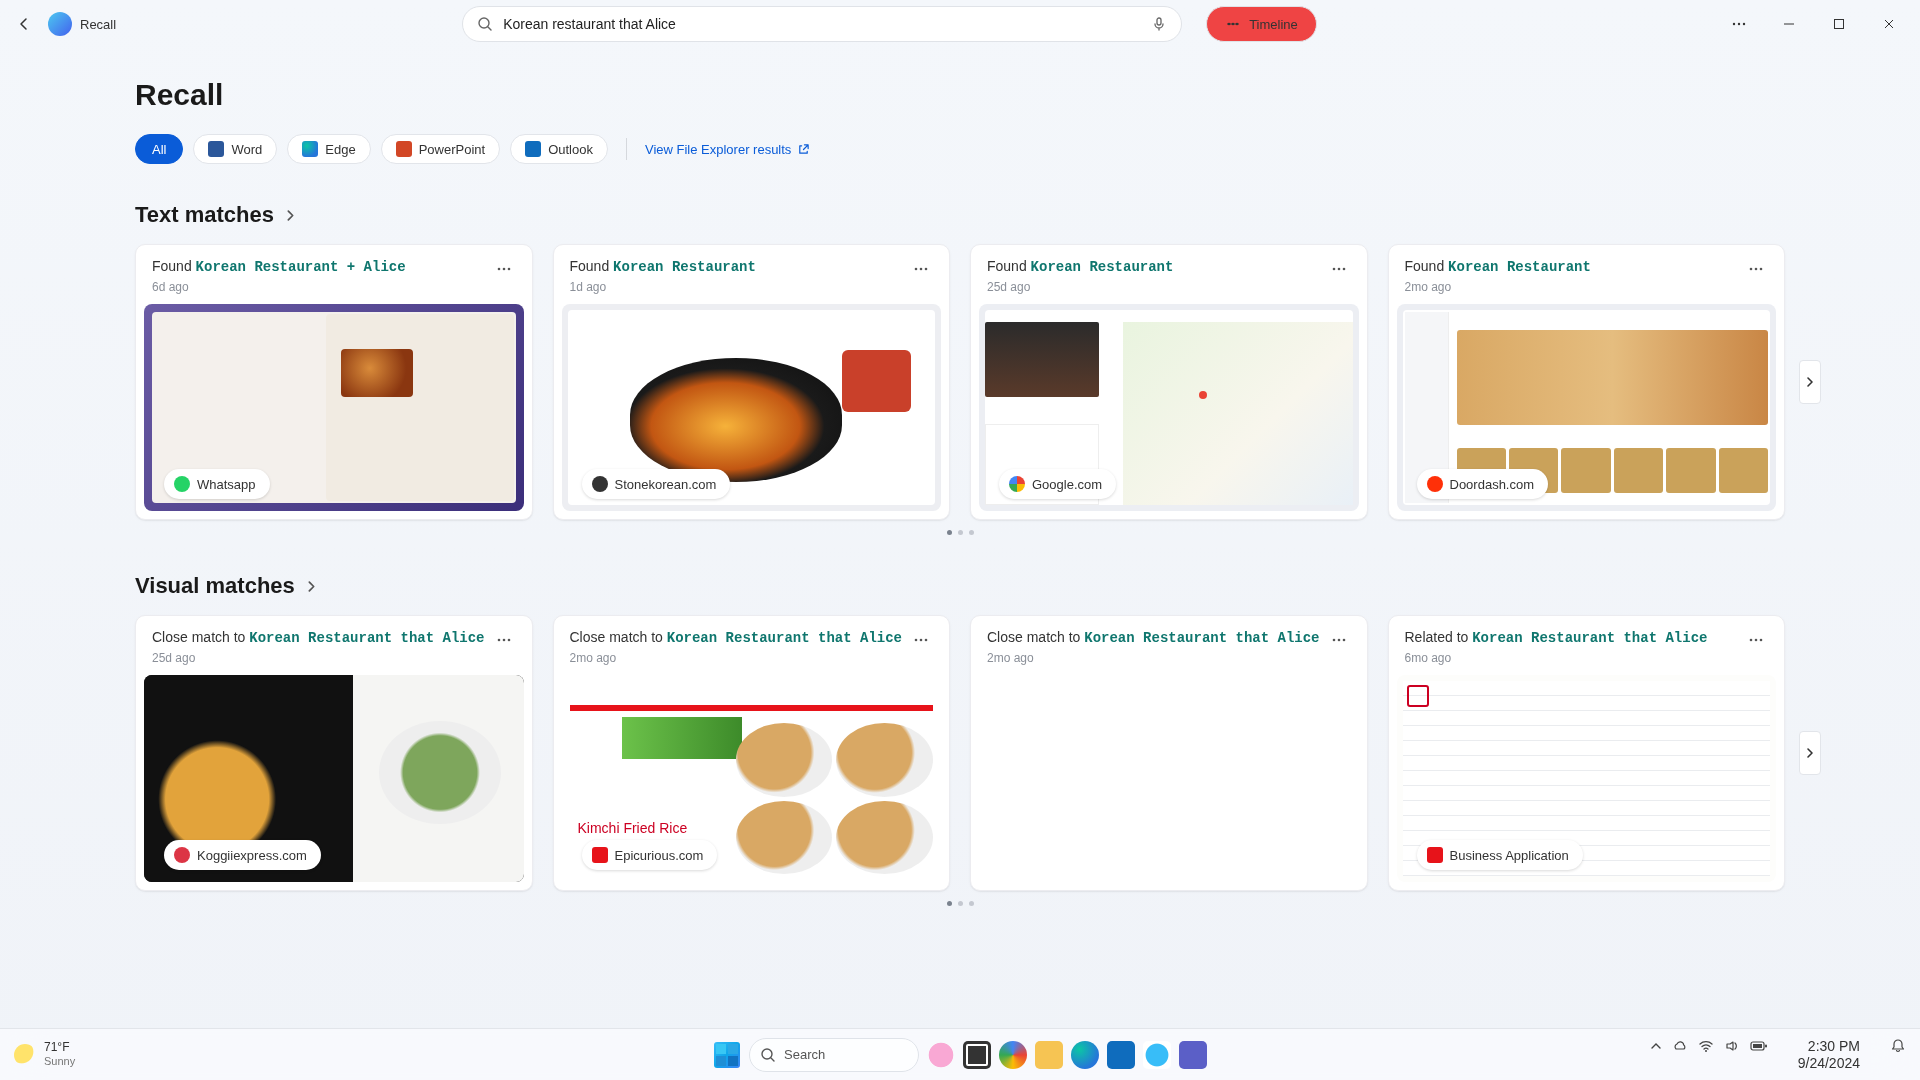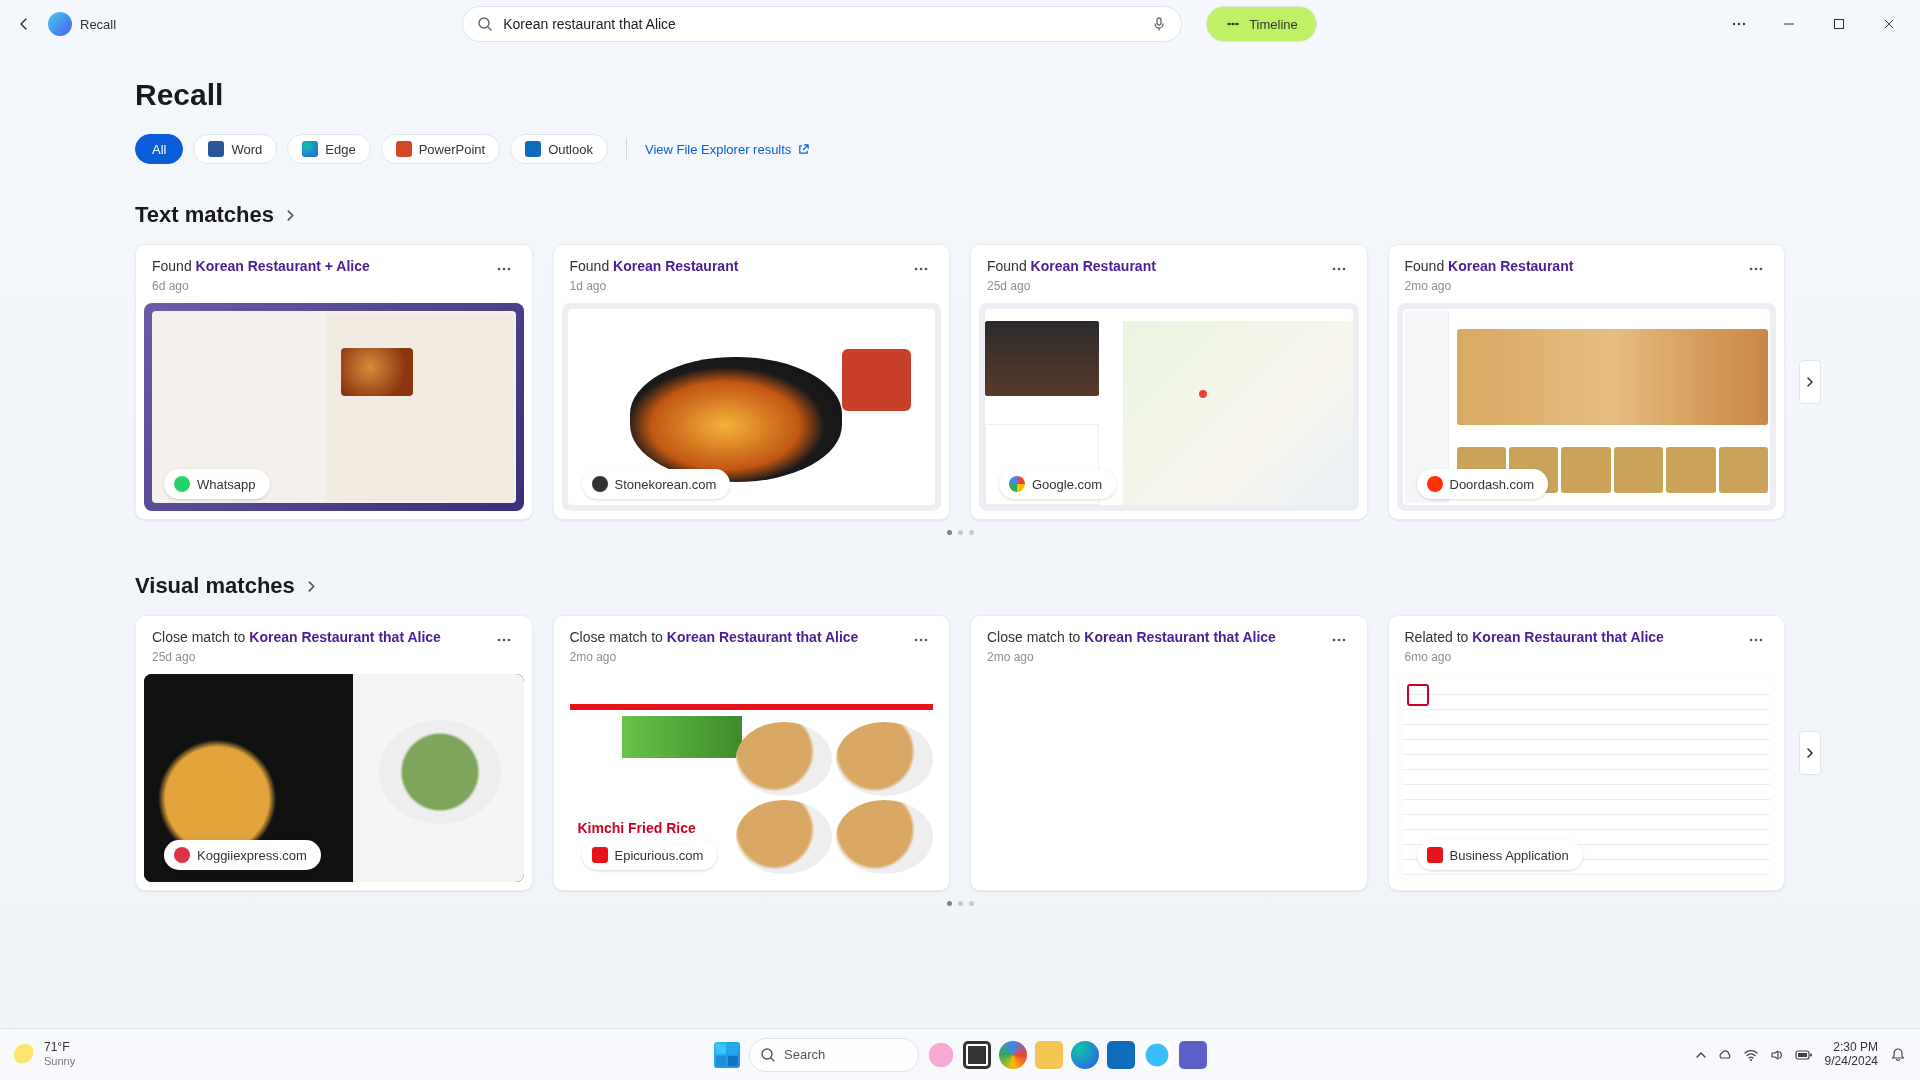--- a/index.html
+++ b/index.html
@@ -8,21 +8,21 @@
 
 
 .titlebar { height: 48px; display: flex; align-items: center; padding: 0 8px; gap: 8px; }
 .back-btn { width: 32px; height: 32px; display: flex; align-items: center; justify-content: center; border: none; background: transparent; cursor: pointer; border-radius: 4px; }
 .recall-logo { width: 24px; height: 24px; border-radius: 50%; background: linear-gradient(135deg, #4cc9f0 0%, #4361ee 100%); }
 .app-title { font-size: 13px; color: #333; }
 .titlebar-spacer1 { width: 330px; }
 .search-wrap { flex: 0 0 720px; height: 36px; background: #fff; border: 1px solid #e0e3e8; border-radius: 18px; display: flex; align-items: center; padding: 0 14px; gap: 10px; }
 .search-input { flex: 1; border: none; outline: none; font-size: 14px; color: #222; background: transparent; }
 .mic-icon { color: #666; }
-.timeline-btn { height: 36px; padding: 0 18px; background: #bef264; border: 1px solid #e0e3e8; border-radius: 18px; display: flex; align-items: center; gap: 8px; font-size: 13px; color: #333; margin-left: 16px; }
+.timeline-btn { height: 36px; padding: 0 18px; background: #ef4444; border: 1px solid #e0e3e8; border-radius: 18px; display: flex; align-items: center; gap: 8px; font-size: 13px; color: #333; margin-left: 16px; }
 .titlebar-right { margin-left: auto; display: flex; align-items: center; gap: 4px; }
 .win-btn { width: 46px; height: 32px; display: flex; align-items: center; justify-content: center; border: none; background: transparent; cursor: pointer; }
 
 
 .content { padding: 30px 135px 0 135px; }
 .results-title { font-size: 30px; font-weight: 600; color: #1a1a1a; margin-bottom: 22px; }
 
 
 .filters { display: flex; align-items: center; gap: 10px; margin-bottom: 38px; }
 .pill { height: 30px; padding: 0 14px; border-radius: 15px; display: flex; align-items: center; gap: 7px; font-size: 13px; border: 1px solid #e2e5ea; background: #fff; color: #333; cursor: pointer; }
@@ -38,21 +38,21 @@
 
 .section-head { display: flex; align-items: center; gap: 10px; font-size: 22px; font-weight: 600; color: #1a1a1a; margin-bottom: 16px; }
 .section-head .chev { color: #555; }
 
 
 .card-row-wrap { position: relative; }
 .card-row { display: flex; gap: 20px; }
 .card { width: 400px; height: 276px; background: #fff; border-radius: 10px; overflow: hidden; box-shadow: 0 1px 3px rgba(0,0,0,0.04), 0 1px 1px rgba(0,0,0,0.04); border: 1px solid #ececf0; display: flex; flex-direction: column; cursor: pointer; }
 .card-head { padding: 12px 16px 10px 16px; display: flex; align-items: flex-start; justify-content: space-between; }
 .card-title { font-size: 14px; color: #333; line-height: 1.3; }
-.card-title .bold { font-weight: 600; color: #4c1d95; }
+.card-title .bold { font-weight: 600; color: #0f766e; font-family: Liberation Mono, monospace; }
 .card-time { font-size: 12px; color: #8a8f98; margin-top: 4px; }
 .card-more { color: #555; padding: 4px; cursor: pointer; }
 .card-thumb { position: relative; margin: 0 8px 8px 8px; flex: 1; border-radius: 8px; overflow: hidden; display: flex; align-items: center; justify-content: center; }
 .source-chip { position: absolute; left: 20px; bottom: 12px; height: 30px; padding: 0 14px 0 10px; background: #fff; border-radius: 15px; display: flex; align-items: center; gap: 7px; font-size: 13px; color: #333; box-shadow: 0 1px 3px rgba(0,0,0,0.15); }
 .chip-icon { width: 16px; height: 16px; border-radius: 50%; }
 .chip-whatsapp { background: #25d366; }
 .chip-stone { background: #333; }
 .chip-google { background: conic-gradient(#ea4335 0 90deg, #fbbc05 90deg 180deg, #34a853 180deg 270deg, #4285f4 270deg 360deg); }
 .chip-doordash { background: #ff3008; }
 .chip-koggi { background: #dc3545; }
@@ -86,21 +86,21 @@
 .thumb-d-row div { flex:1; background:#caa25a; border-radius:3px; }
 .thumb-d-side { position:absolute; left:8px; top:8px; width:44px; bottom:8px; background:#f5f6f8; border-right:1px solid #eee; }
 
 .thumb-e-outer { background:#101010; }
 .thumb-e-left { position:absolute; left:0; top:0; width:55%; height:100%; background: radial-gradient(circle at 35% 60%, #e2a33b 0 28%, #111 32%); }
 .thumb-e-right { position:absolute; right:0; top:0; width:45%; height:100%; background:#f5f5f3; }
 .thumb-e-bowl { position:absolute; right:6%; top:22%; width:32%; height:50%; background:radial-gradient(circle at 50% 50%, #7ea65c 0 46%, #eee 50%); border-radius:50%; }
 
 .thumb-f-outer { background:#fff; }
 .thumb-f-bar { position:absolute; top:30px; left:8px; right:8px; height:6px; background:#e7131a; }
-.thumb-f-title { position:absolute; top:70%; left:16px; font-size:14px; color:#c02; font-weight:700; }
+.thumb-f-title { position:absolute; top:70%; left:16px; font-size:14px; color:#c02; font-weight:400; }
 .thumb-f-banner { position:absolute; left:60px; top:42px; width:120px; height:42px; background:linear-gradient(90deg,#6cc24a,#3d8b2a); }
 .thumb-f-grid { position:absolute; right:8px; top:48px; width:52%; bottom:8px; display:grid; grid-template-columns:1fr 1fr; gap:4px; }
 .thumb-f-grid div { background: radial-gradient(circle at 40% 40%, #d9a864 0 50%, #eee 55%); border-radius:50%; }
 
 .thumb-g-outer { background:#0f0f0f; }
 .thumb-g-main { position:absolute; left:6%; top:12%; width:60%; height:76%; background: radial-gradient(circle at 50% 50%, #f1e6c6 0 22%, #d5a04a 23% 48%, #2a2a2a 52%); border-radius:50%; }
 .thumb-g-side { position:absolute; right:4px; top:24px; width:26%; bottom:8px; background:#fff; display:grid; grid-template-columns:1fr 1fr; gap:3px; padding:3px; }
 .thumb-g-side div { background: radial-gradient(circle at 50% 50%, #cfa35a 0 50%, #eee 55%); border-radius:3px; }
 
 .thumb-h-outer { background:#fdfdfb; }
@@ -130,21 +130,21 @@
 .tb-search { display:flex; align-items:center; gap:8px; height:34px; padding:0 14px 0 10px; background:rgba(255,255,255,0.7); border:1px solid #dfe3e9; border-radius:17px; font-size:13px; color:#555; min-width:170px; }
 .tb-app { width:28px; height:28px; border-radius:5px; }
 .app-flower{background:radial-gradient(circle at 50% 50%,#f9a8d4 0 60%,transparent 64%);}
 .app-taskview{background:#333;position:relative;} .app-taskview::before{content:"";position:absolute;inset:3px;border:2px solid #fff;border-radius:2px;} 
 .app-copilot{background:conic-gradient(#4285f4,#ea4335,#fbbc05,#34a853,#4285f4);border-radius:50%;}
 .app-files{background:#f6c453;}
 .app-edge{background:radial-gradient(circle at 30% 30%,#0cc6a5 0%,#2576d9 70%);border-radius:50%;}
 .app-store{background:#0f6cbd;}
 .app-assist{background:radial-gradient(circle at 50% 50%,#38bdf8 0 55%,#fff 60%);}
 .app-teams{background:#5b5fc7;}
-.tb-right { margin-left:auto; display:flex; align-items:center; gap:12px; font-size:12px; color:#333; }
+.tb-right { margin-left:auto; display:flex; align-items:flex-start; gap:30px; font-size:14px; color:#333; }
 .tb-clock { text-align:right; line-height:1.15; }
 .tray-icons { display:flex; align-items:center; gap:10px; color:#444; }
 </style>
 </head>
 <body>
 
 <div class="titlebar">
   <button class="back-btn">
     <svg width="16" height="16" viewBox="0 0 16 16">
         <path d="M10 3 5 8l5 5" fill="none" stroke="#333" stroke-width="1.5" stroke-linecap="round" stroke-linejoin="round"></path>

